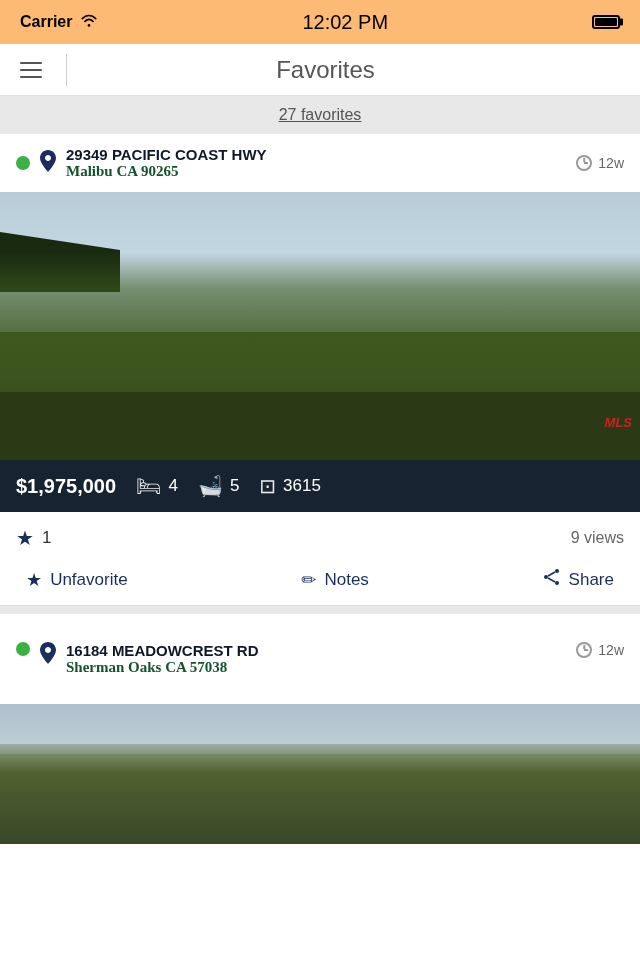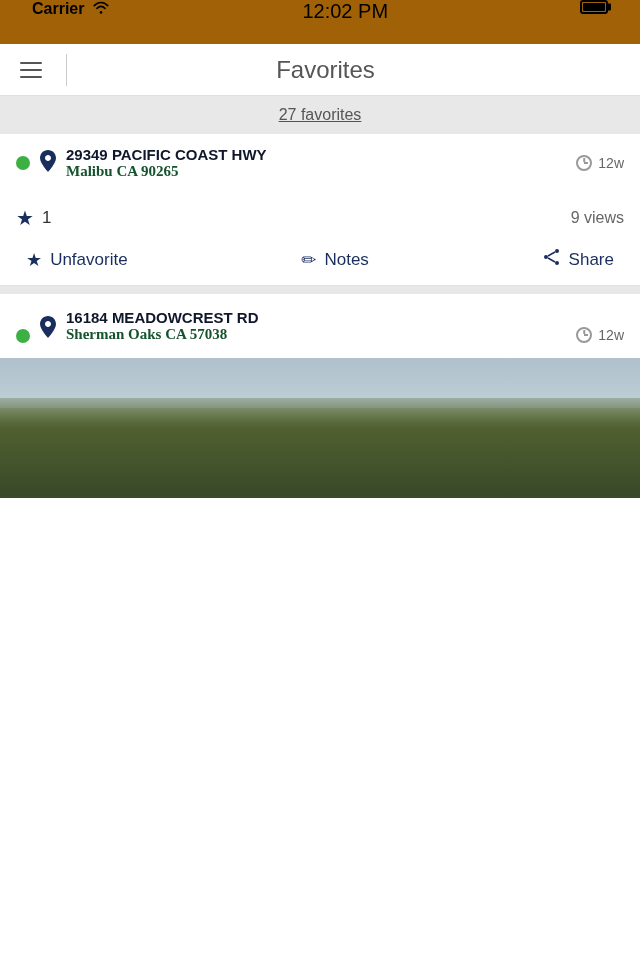--- a/index.html
+++ b/index.html
@@ -8,25 +8,25 @@
       width: 640px;
       min-height: 960px;
       font-family: -apple-system, 'Helvetica Neue', Arial, sans-serif;
       background: #fff;
       overflow-x: hidden;
     }
 
     
     .status-bar {
       display: flex;
-      align-items: flex-start;
+      align-items: center;
       justify-content: space-between;
-      padding: 0 32px;
+      padding: 0 20px;
       height: 44px;
-      background: #a16207;
+      background: #fdba74;
     }
     .status-bar-left {
       display: flex;
       align-items: center;
       gap: 8px;
       font-size: 16px;
       font-weight: 600;
       color: #000;
     }
     .wifi-icon svg { width: 18px; height: 14px; }
@@ -339,22 +339,22 @@
 
     
     .section-divider {
       height: 8px;
       background: #e8e8e8;
     }
 
     
     .listing-header-2 {
       display: flex;
-      align-items: flex-end;
-      padding: 15px 16px;
+      align-items: flex-start;
+      padding: 28px 16px;
       gap: 10px;
     }
     .second-image-area {
       width: 100%;
       height: 140px;
       background: linear-gradient(180deg, #c0d0d8 0%, #a8b8a0 40%, #607848 70%, #384828 100%);
       overflow: hidden;
       position: relative;
     }
     .second-sky {
@@ -421,20 +421,42 @@
     <div class="listing-address">
       <div class="listing-address-line1">29349 PACIFIC COAST HWY</div>
       <div class="listing-address-line2">Malibu CA 90265</div>
     </div>
     <div class="listing-time">
       <div class="clock-icon"></div>
       <span>12w</span>
     </div>
   </div>
 
+  <div class="property-image">
+    <div class="sky-layer"></div>
+    <div class="roof-element"></div>
+    <div class="canopy-layer"></div>
+    <div class="dark-canopy"></div>
+    <div class="mls-badge">MLS</div>
+    <div class="price-overlay">
+      <span class="price-label">$1,975,000</span>
+      <div class="price-detail">
+        <span class="detail-icon">🛏</span>
+        <span>4</span>
+      </div>
+      <div class="price-detail">
+        <span class="detail-icon">🛁</span>
+        <span>5</span>
+      </div>
+      <div class="price-detail">
+        <span class="detail-icon">⊡</span>
+        <span>3615</span>
+      </div>
+    </div>
+  </div>
 
   <div class="listing-actions">
     <div class="views-row">
       <div class="star-count">
         <span class="star-filled">★</span>
         <span class="star-count-num">1</span>
       </div>
       <div class="views-text">9 views</div>
     </div>
     <div class="action-buttons">

